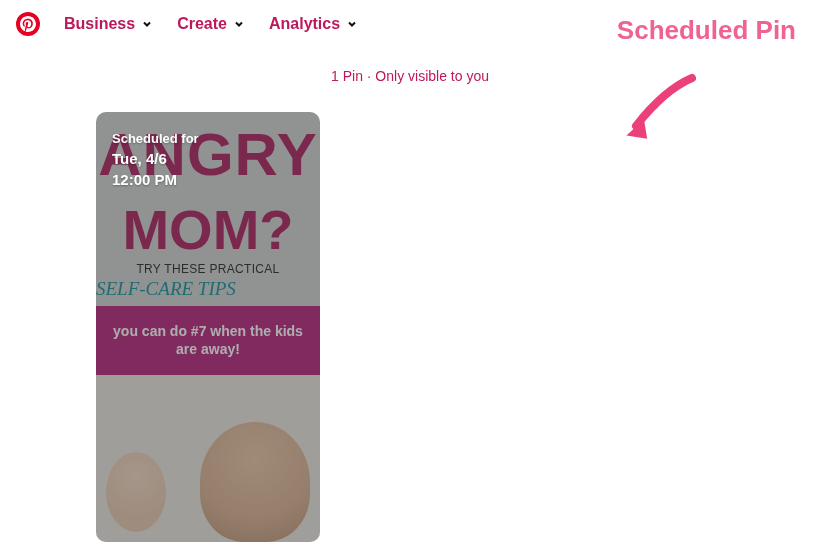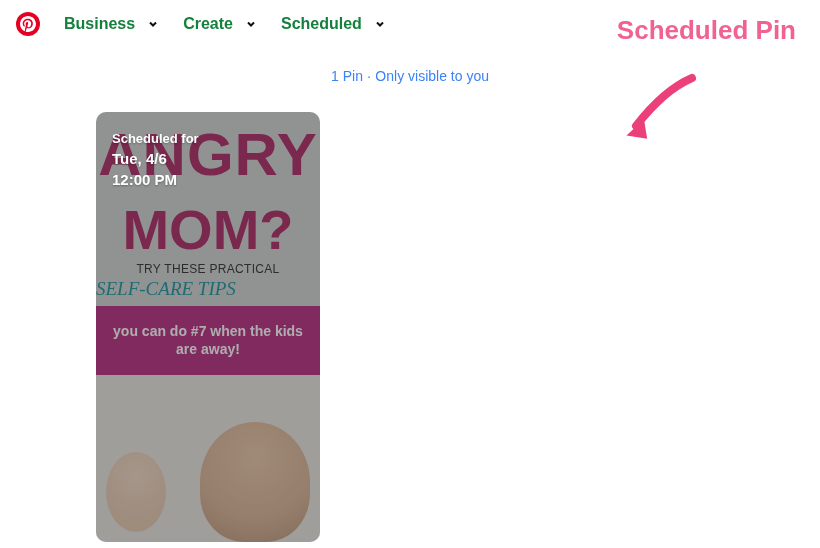--- a/index.html
+++ b/index.html
@@ -25,34 +25,34 @@
     display: flex;
     align-items: center;
     justify-content: center;
     color: #fff;
     font-weight: bold;
     font-size: 16px;
   }
   .nav-item {
     display: flex;
     align-items: center;
-    gap: 12px;
+    gap: 6px;
     font-weight: 600;
     font-size: 16px;
-    color: #15803d;
+    color: #be185d;
     cursor: pointer;
   }
   .chevron {
     width: 12px;
     height: 12px;
   }
   .page-subtitle {
     text-align: center;
     margin-top: 20px;
-    color: #3b82f6;
+    color: #be185d;
     font-size: 14px;
   }
   .content {
     display: flex;
     gap: 20px;
     padding: 28px 0 0 96px;
   }
   .new-pin-col {
     width: 220px;
     text-align: center;
@@ -206,21 +206,21 @@
         <polyline points="6 9 12 15 18 9"></polyline>
       </svg>
   </div>
   <div class="nav-item">
     <span>Create</span>
     <svg class="chevron" viewBox="0 0 24 24" fill="none" stroke="#111" stroke-width="4">
         <polyline points="6 9 12 15 18 9"></polyline>
       </svg>
   </div>
   <div class="nav-item">
-    <span>Scheduled</span>
+    <span>Analytics</span>
     <svg class="chevron" viewBox="0 0 24 24" fill="none" stroke="#111" stroke-width="4">
         <polyline points="6 9 12 15 18 9"></polyline>
       </svg>
   </div>
 </div>
 
 <div class="page-subtitle">1 Pin · Only visible to you</div>
 
 <div class="content">
 

